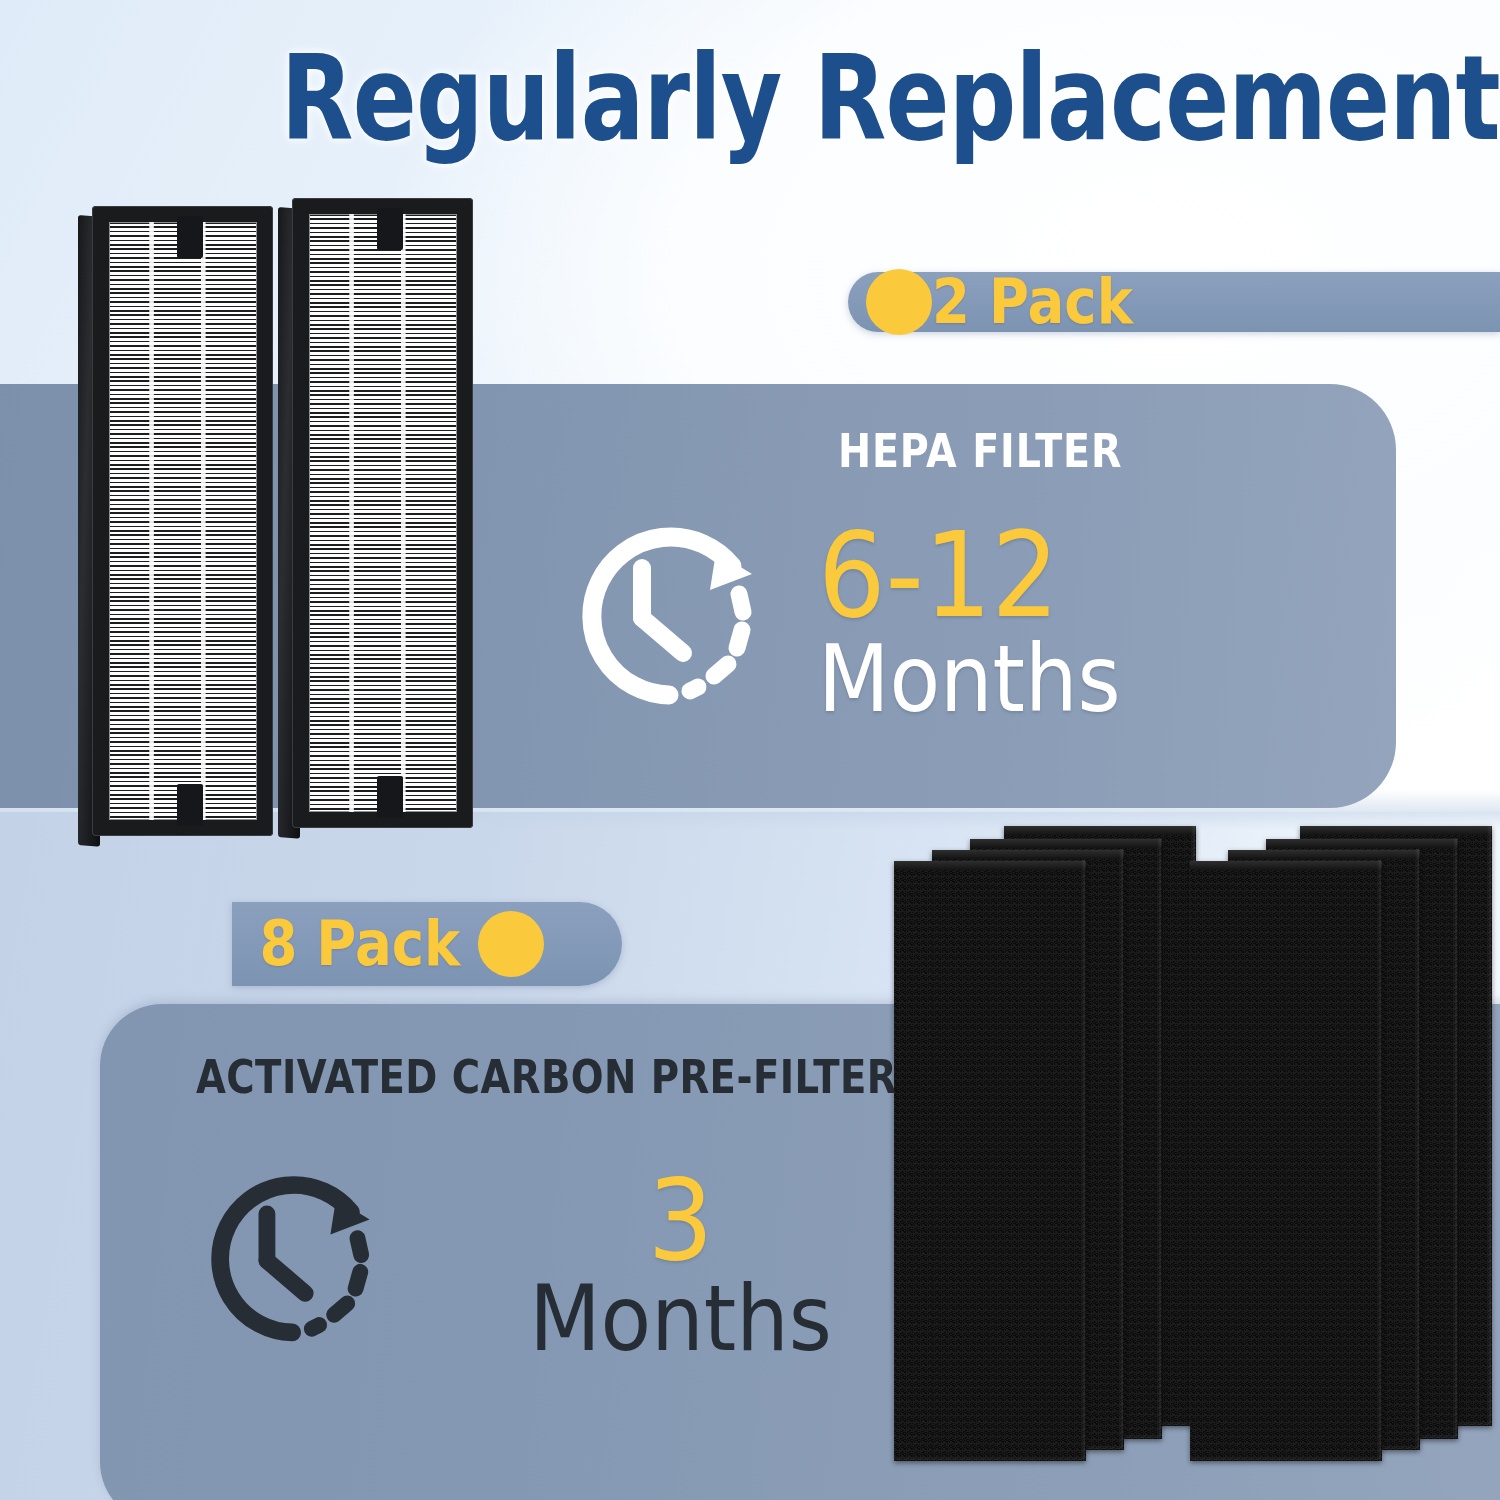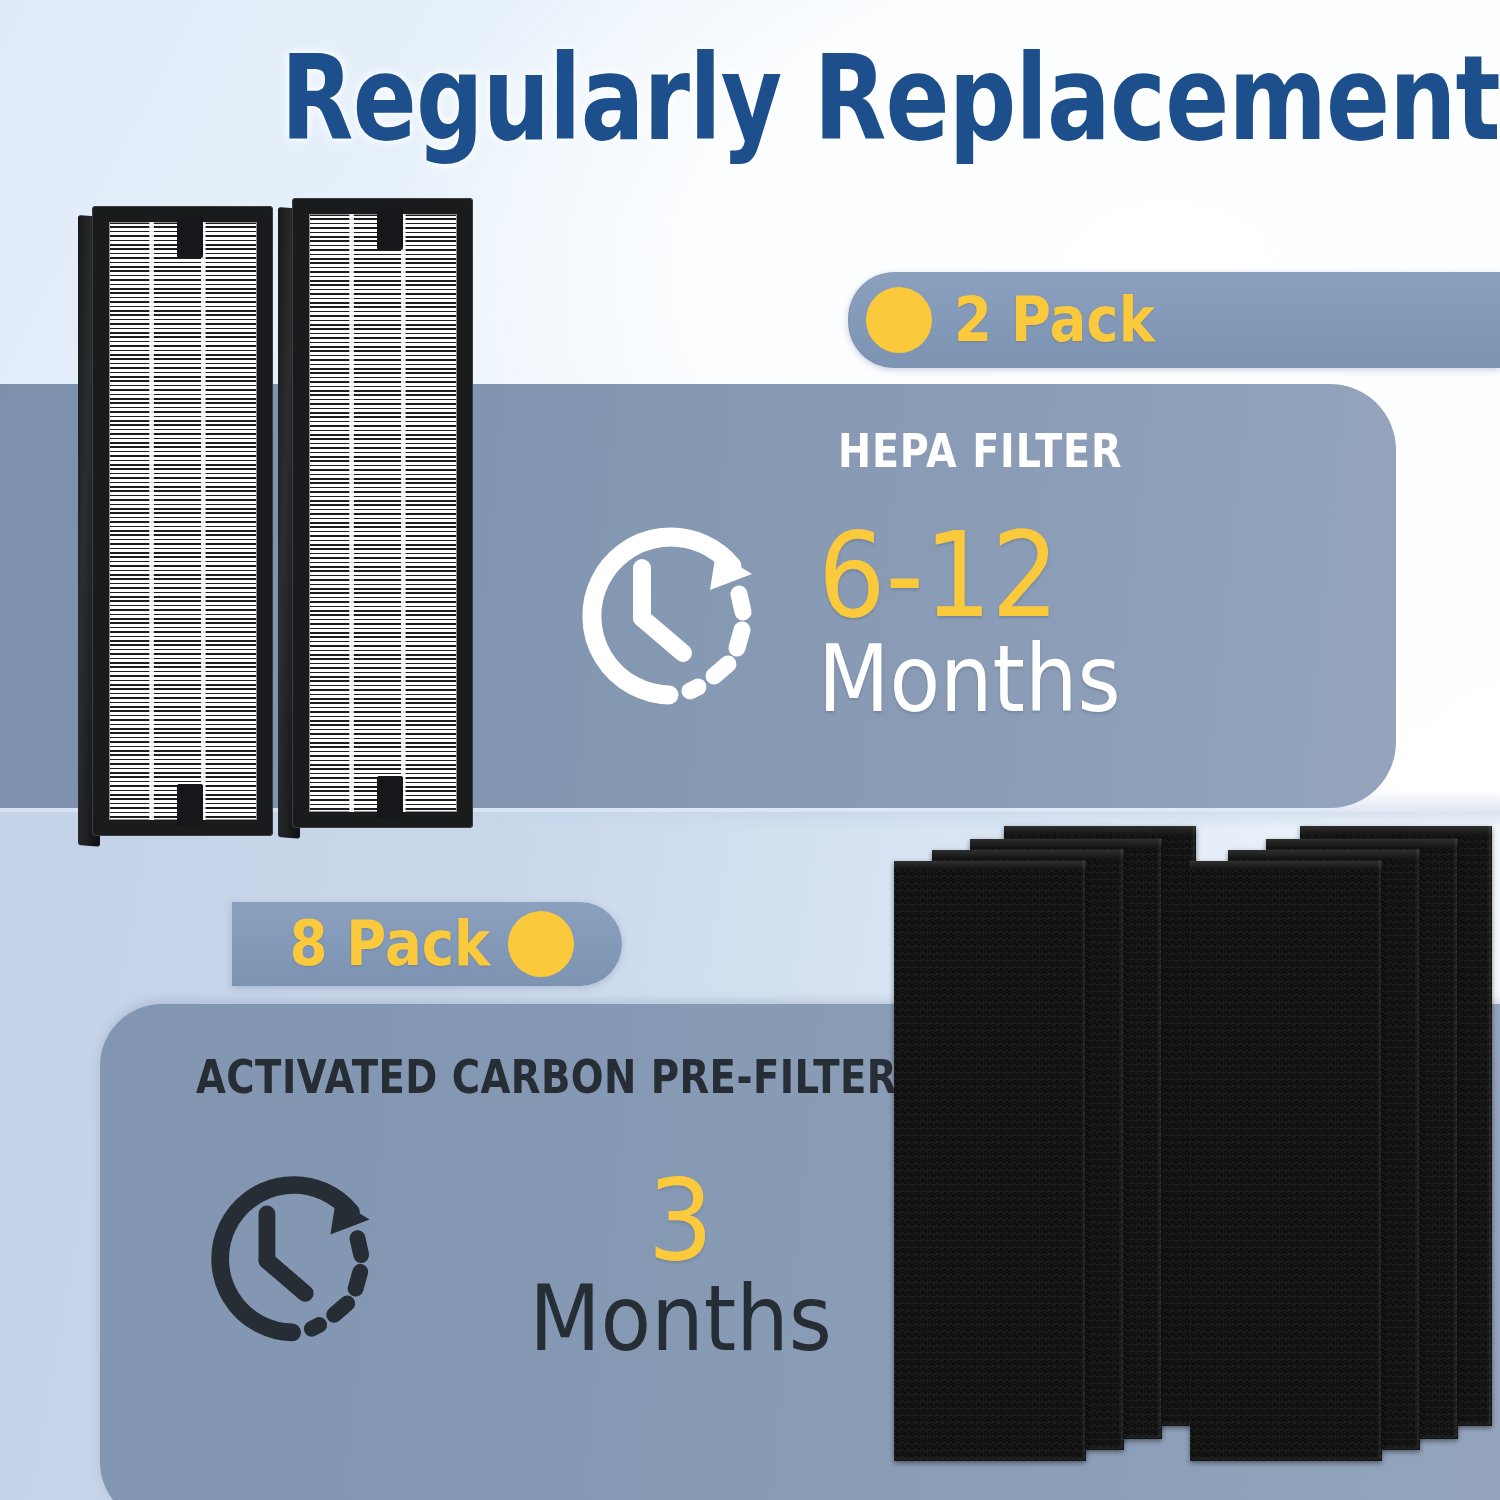--- a/index.html
+++ b/index.html
@@ -66,29 +66,29 @@
   }
 
   
   .badge{
     position:absolute;
     background:linear-gradient(180deg,#8ba0bd 0%,#8399b8 55%,#7d93b2 100%);
     display:flex; align-items:center;
     box-shadow:0 2px 7px rgba(110,130,160,.35);
   }
   .badge-2{
-    left:848px; top:272px; width:652px; height:96px;
+    left:848px; top:272px; width:652px; height:60px;
     border-radius:46px 0 0 46px;
-    padding-left:18px; gap:22px;
+    padding-left:18px; 
   }
   .badge-8{
     left:232px; top:902px; width:390px; height:84px;
     border-radius:0 46px 46px 0;
     padding-left:0; padding-right:18px; gap:18px;
-    justify-content:center;
+    justify-content:flex-start;
   }
   .badge-dot{
     width:66px; height:66px; border-radius:50%;
     background:#fbca3c; flex:0 0 auto;
   }
   .badge-label{
     font-size:62px; font-weight:bold; color:#fbca3c;
     font-family:"DejaVu Sans", sans-serif;
     letter-spacing:0px;
     transform:scaleX(.88); transform-origin:left center;

